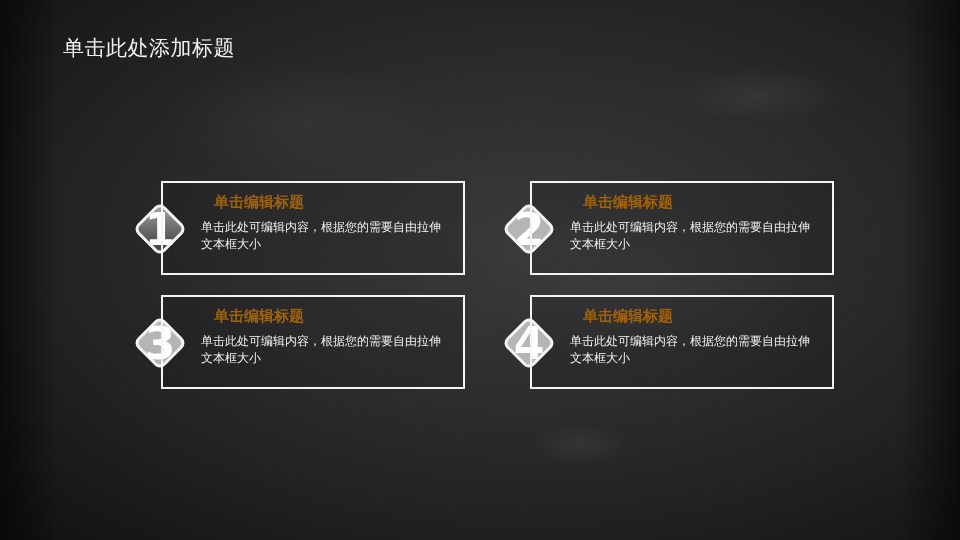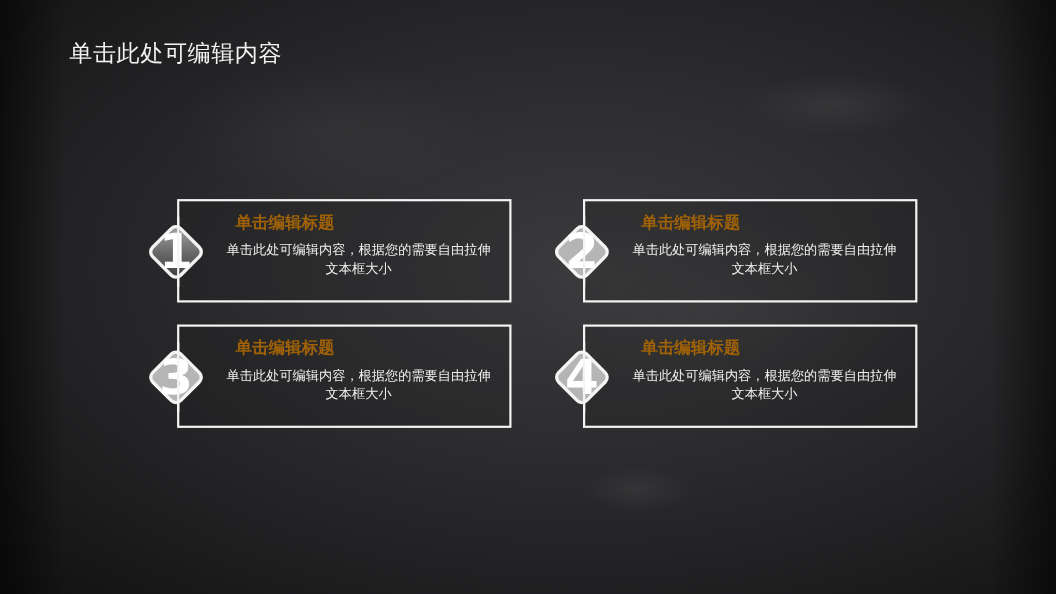--- a/index.html
+++ b/index.html
@@ -28,39 +28,39 @@
     position: absolute; width: 304px; height: 94px;
     border: 2px solid #f4f4f4; box-sizing: border-box;
     background: rgba(20,20,22,0.15);
   }
   .card .title {
     position: absolute; left: 51px; top: 10px;
     color: #a16207; font-weight: bold; font-size: 15px;
   }
   .card .desc {
     position: absolute; left: 38px; top: 36px; width: 250px;
-    color: #f0f0f0; font-size: 12px; line-height: 17px; text-align: center;
+    color: #f0f0f0; font-size: 12px; line-height: 17px;
   }
   .badge {
     position: absolute; width: 64px; height: 64px;
   }
   .badge svg { display: block; }
   .badge .num {
     position: absolute; left: 0; top: 0; width: 64px; height: 64px;
     display: flex; align-items: center; justify-content: center;
     color: #ffffff; font-weight: bold; font-size: 44px;
     font-family: "DejaVu Sans", sans-serif;
   }
 </style>
 </head>
 <body>
 
 <div class="chalk1"></div>
 
-<div class="page-title">单击此处可编辑内容</div>
+<div class="page-title">单击此处添加标题</div>
 
 <div class="card" style="left:161px; top:181px;">
   <div class="title">单击编辑标题</div>
   <div class="desc">单击此处可编辑内容，根据您的需要自由拉伸文本框大小</div>
 </div>
 <div class="badge" style="left:128px; top:197px;">
   <svg width="64" height="64" viewBox="0 0 64 64">
     <defs>
       <linearGradient id="g1" x1="0" y1="0" x2="1" y2="1">
         <stop offset="0" stop-color="#a8a8a8"></stop>

